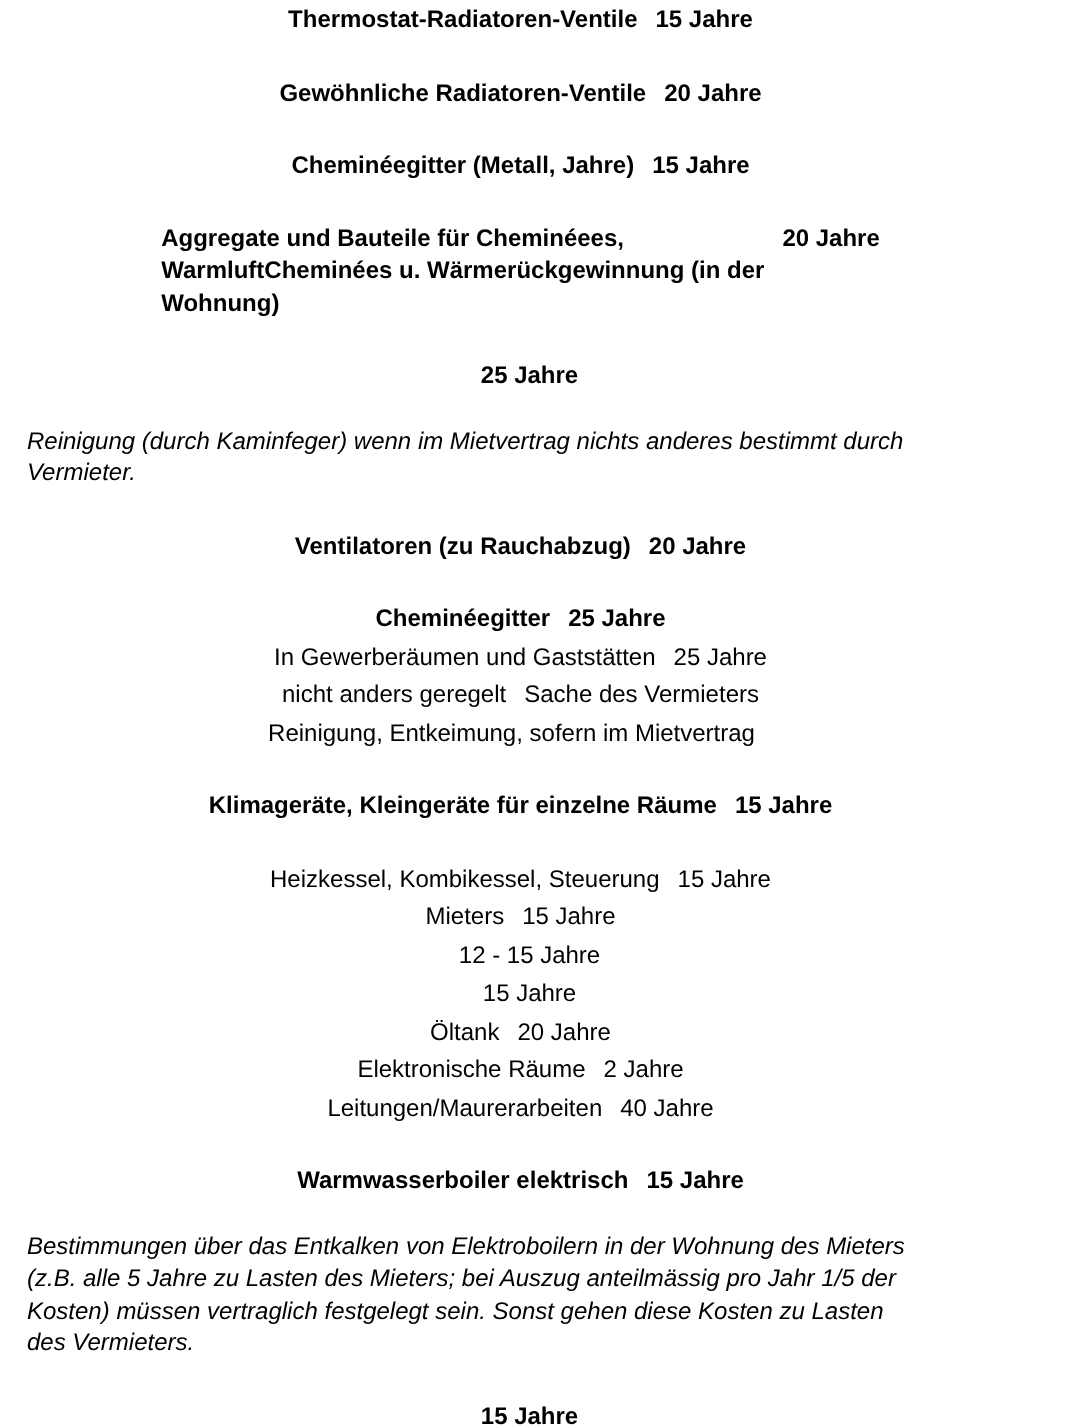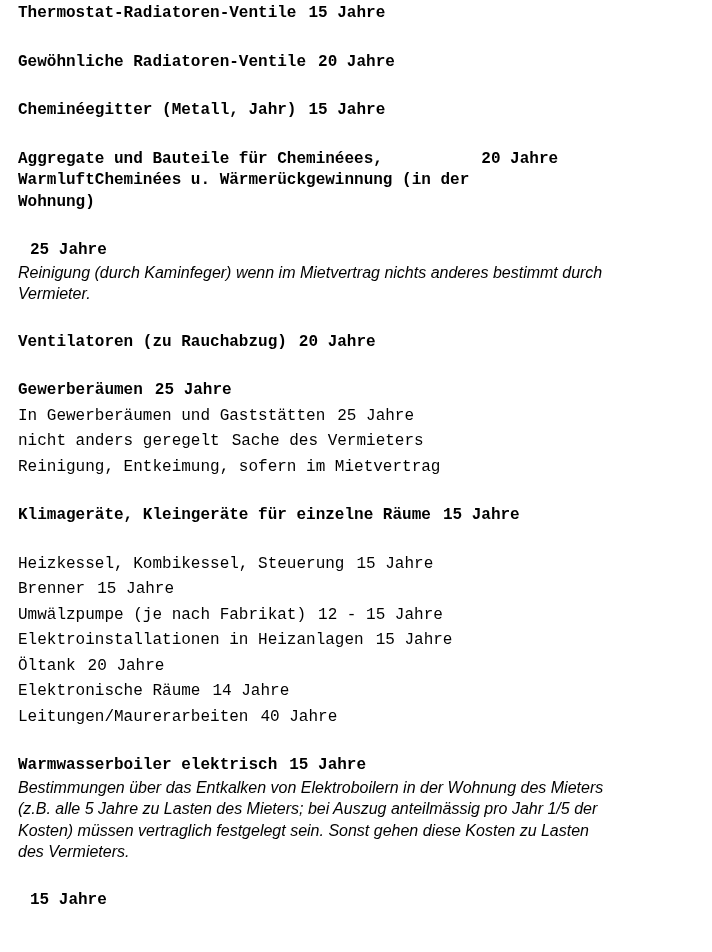--- a/index.html
+++ b/index.html
@@ -18,41 +18,41 @@
   .page {
     box-sizing: border-box;
     width: 712px;
     height: 952px;
     padding: 3px 36px 0 18px;
   }
   .block { margin-top: 27px; }
   .block:first-child { margin-top: 0; }
   .row {
     display: flex;
-    justify-content: flex-start;
+    justify-content: center;
     align-items: flex-start;
     line-height: 21.5px;
-    font-family: Liberation Mono, monospace;
   }
   .row.sub { margin-top: 4px; }
   .label {
     white-space: pre-line;
     text-align: left;
   }
   .value {
     white-space: nowrap;
     text-align: right;
     padding-left: 12px;
     flex: 0 0 auto;
   }
   .bold { font-weight: bold; }
   .note {
     font-style: italic;
     line-height: 21.5px;
     white-space: pre-line;
+    margin-top: 22px;
   }
 </style>
 </head>
 <body>
 
 <div class="page">
 
   <div class="block">
     <div class="row">
       <div class="label bold">Thermostat-Radiatoren-Ventile</div>
@@ -62,21 +62,21 @@
 
   <div class="block">
     <div class="row">
       <div class="label bold">Gewöhnliche Radiatoren-Ventile</div>
       <div class="value bold">20 Jahre</div>
     </div>
   </div>
 
   <div class="block">
     <div class="row">
-      <div class="label bold">Cheminéegitter (Metall, Jahr)</div>
+      <div class="label bold">Cheminéegitter (Metall, Jahre)</div>
       <div class="value bold">15 Jahre</div>
     </div>
   </div>
 
   <div class="block">
     <div class="row">
       <div class="label bold">Aggregate und Bauteile für Cheminéees,
 WarmluftCheminées u. Wärmerückgewinnung (in der
 Wohnung)</div>
       <div class="value bold">20 Jahre</div>
@@ -93,21 +93,21 @@
 
   <div class="block">
     <div class="row">
       <div class="label bold">Ventilatoren (zu Rauchabzug)</div>
       <div class="value bold">20 Jahre</div>
     </div>
   </div>
 
   <div class="block">
     <div class="row">
-      <div class="label bold">Gewerberäumen</div>
+      <div class="label bold">Cheminéegitter</div>
       <div class="value bold">25 Jahre</div>
     </div>
     <div class="row sub">
       <div class="label">In Gewerberäumen und Gaststätten</div>
       <div class="value">25 Jahre</div>
     </div>
     <div class="row sub">
       <div class="label">nicht anders geregelt</div>
       <div class="value">Sache des Vermieters</div>
     </div>
@@ -123,38 +123,36 @@
       <div class="value bold">15 Jahre</div>
     </div>
   </div>
 
   <div class="block">
     <div class="row sub">
       <div class="label">Heizkessel, Kombikessel, Steuerung</div>
       <div class="value">15 Jahre</div>
     </div>
     <div class="row sub">
-      <div class="label">Brenner</div>
+      <div class="label">Mieters</div>
       <div class="value">15 Jahre</div>
     </div>
     <div class="row sub">
-      <div class="label">Umwälzpumpe (je nach Fabrikat)</div>
       <div class="value">12 - 15 Jahre</div>
     </div>
     <div class="row sub">
-      <div class="label">Elektroinstallationen in Heizanlagen</div>
       <div class="value">15 Jahre</div>
     </div>
     <div class="row sub">
       <div class="label">Öltank</div>
       <div class="value">20 Jahre</div>
     </div>
     <div class="row sub">
       <div class="label">Elektronische Räume</div>
-      <div class="value">14 Jahre</div>
+      <div class="value">2 Jahre</div>
     </div>
     <div class="row sub">
       <div class="label">Leitungen/Maurerarbeiten</div>
       <div class="value">40 Jahre</div>
     </div>
   </div>
 
   <div class="block">
     <div class="row">
       <div class="label bold">Warmwasserboiler elektrisch</div>

